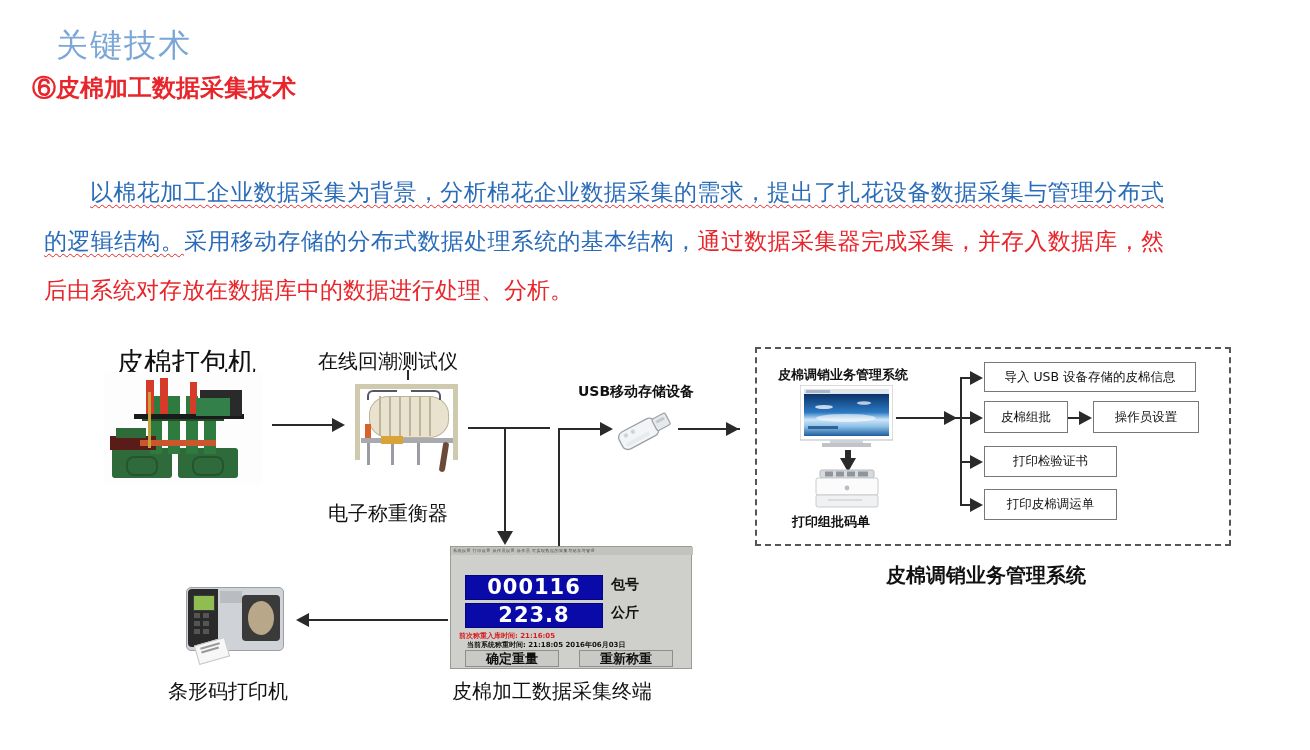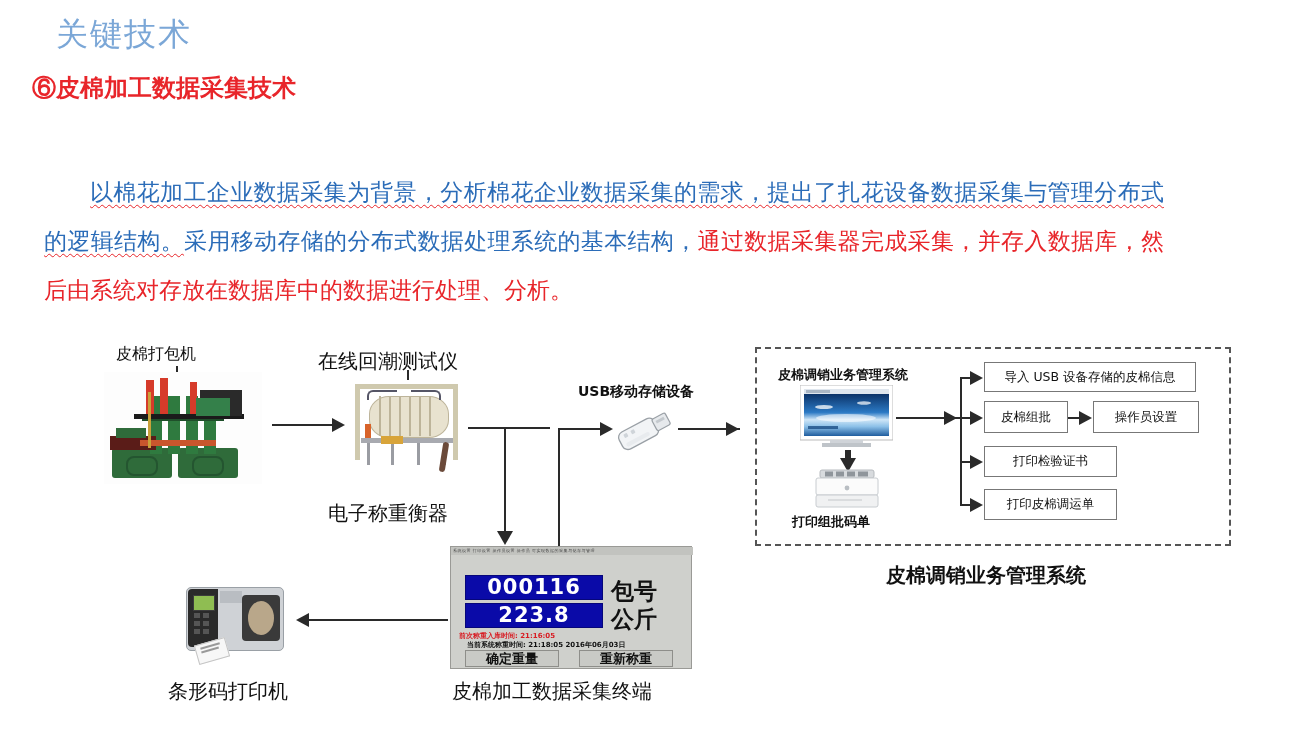--- a/index.html
+++ b/index.html
@@ -6,21 +6,21 @@
   body{
     width:1310px;height:750px;
     background:#ffffff;
     font-family:"DejaVu Sans","Liberation Sans",sans-serif;
     position:relative;overflow:hidden;
   }
   .abs{position:absolute;}
 
   
   #slide-title{
-    left:56px;top:13px;
+    left:56px;top:24px;
     font-size:32px;
     font-family:"DejaVu Serif","Liberation Serif",serif;
     color:#7ba7d7;
     letter-spacing:2px;
     white-space:nowrap;
   }
   #section-heading{
     left:32px;top:72px;
     font-size:24px;font-weight:bold;
     font-family:"DejaVu Serif","Liberation Serif",serif;
@@ -109,21 +109,21 @@
   }
   .lcd{
     position:absolute;background:#0a0aa8;border:1px solid #06067a;
     color:#fff;font-weight:bold;text-align:center;
     font-family:"DejaVu Sans","Liberation Sans",sans-serif;
     box-sizing:border-box;
   }
   #lcd-bale{left:14px;top:28px;width:138px;height:25px;font-size:21px;line-height:23px;letter-spacing:1px;}
   #lcd-weight{left:14px;top:56px;width:138px;height:25px;font-size:21px;line-height:23px;letter-spacing:1px;}
   .lcd-unit{
-    position:absolute;font-size:23px;font-weight:bold;color:#111;
+    position:absolute;font-size:14px;font-weight:bold;color:#111;
     font-family:"DejaVu Serif","Liberation Serif",serif;white-space:nowrap;
   }
   #unit-bale{left:160px;top:29px;}
   #unit-kg{left:160px;top:57px;}
   .tinyline{
     position:absolute;font-size:7px;font-weight:bold;white-space:nowrap;
     font-family:"DejaVu Sans","Liberation Sans",sans-serif;
   }
   #prev-time{left:8px;top:84px;color:#d81b22;}
   #cur-time{left:16px;top:93px;color:#111;}
@@ -178,21 +178,21 @@
 </head>
 <body>
 
 <div class="abs" id="slide-title">关键技术</div>
 <div class="abs" id="section-heading">⑥皮棉加工数据采集技术</div>
 
 <div class="abs" id="body-paragraph">
   <span class="seg-blue wavy">以棉花加工企业数据采集为背景，分析棉花企业数据采集的需求，提出了扎花设备数据采集与管理分布式的逻辑结构。</span><span class="seg-blue">采用移动存储的分布式数据处理系统的基本结构，</span><span class="seg-red">通过数据采集器完成采集，并存入数据库，然后由系统对存放在数据库中的数据进行处理、分析。</span>
 </div>
 
-<div class="abs dlabel" style="left:116px;top:344px;font-size:16px;">皮棉打包机</div>
+<div class="abs dlabel" style="left:116px;top:344px;font-size:28px;">皮棉打包机</div>
 <div class="abs dlabel" style="left:318px;top:348px;font-size:20px;">在线回潮测试仪</div>
 <div class="abs dlabel" style="left:328px;top:500px;font-size:20px;">电子称重衡器</div>
 <div class="abs dlabel-sans" style="left:578px;top:383px;font-size:14px;">USB移动存储设备</div>
 <div class="abs dlabel" style="left:168px;top:678px;font-size:20px;">条形码打印机</div>
 <div class="abs dlabel" style="left:452px;top:678px;font-size:20px;">皮棉加工数据采集终端</div>
 
 <div class="abs vline" style="left:176px;top:366px;height:14px;"></div>
 <div class="abs vline" style="left:407px;top:370px;height:16px;"></div>
 
 <div class="abs" id="baler">

